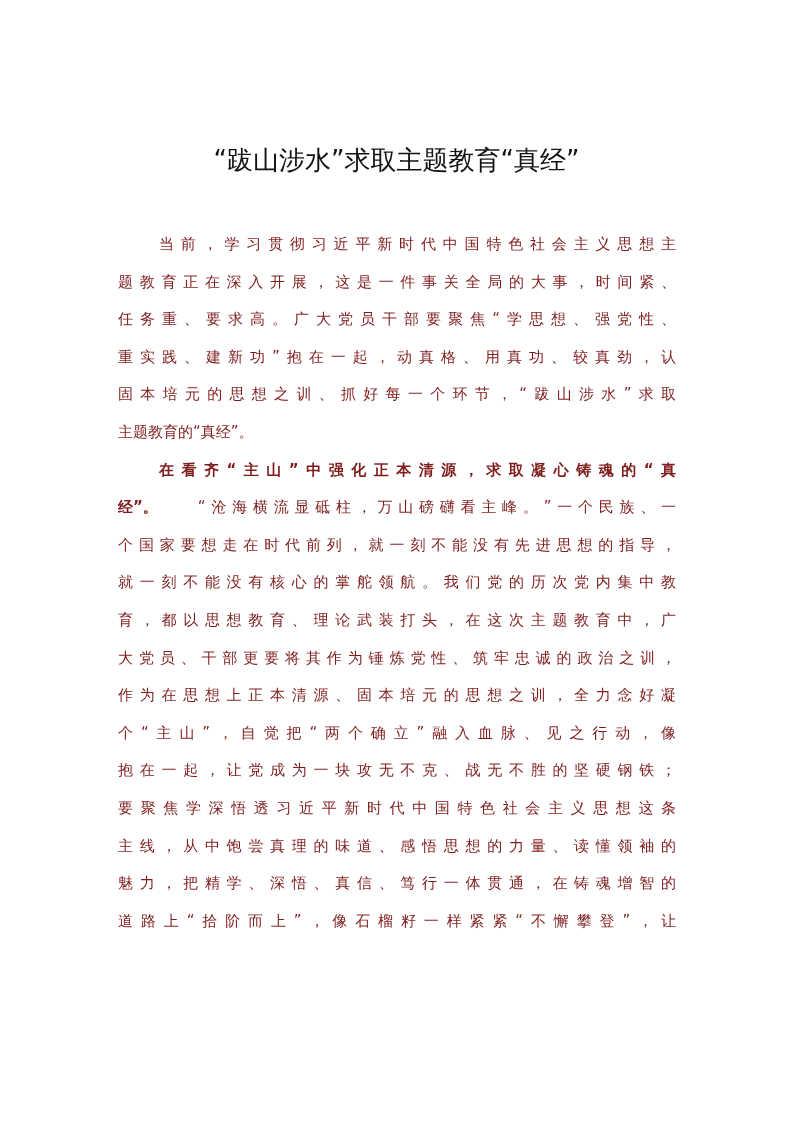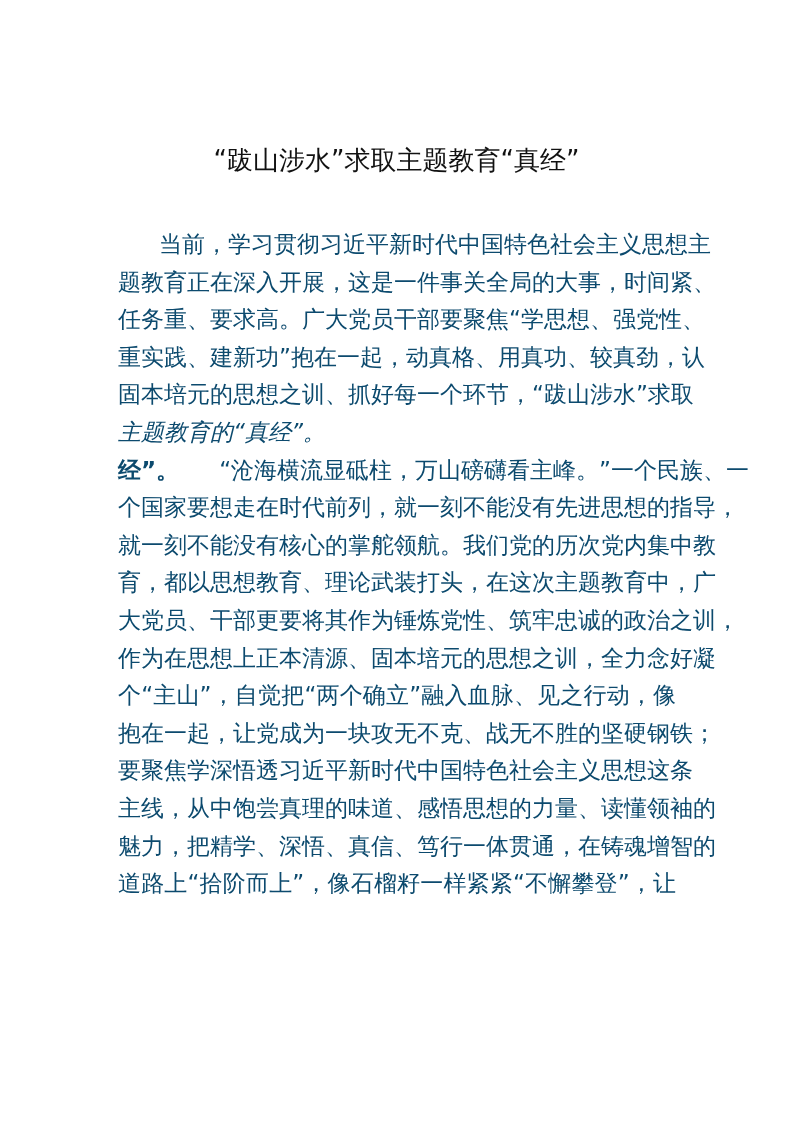--- a/index.html
+++ b/index.html
@@ -39,29 +39,28 @@
     .body {
       position: absolute;
       left: 118px;
       top: 226px;
       width: 558px;
     }
     .line {
       display: block;
       height: 37.6px;
       line-height: 37.6px;
-      font-size: 23px;
+      font-size: 15px;
       white-space: nowrap;
       text-align: justify;
       text-align-last: justify;
-      color: #0c4a6e;
+      color: #7f1d1d;
     }
     .line.last {
       text-align-last: left;
-      font-style: italic;
     }
     .line.indent {
       padding-left: 41px;
     }
     .bold {
       font-weight: bold;
     }
     .line-mixed {
       display: flex;
       justify-content: space-between;
@@ -78,20 +77,21 @@
     <div>
       <span class="line indent">当前，学习贯彻习近平新时代中国特色社会主义思想主</span>
       <span class="line">题教育正在深入开展，这是一件事关全局的大事，时间紧、</span>
       <span class="line">任务重、要求高。广大党员干部要聚焦“学思想、强党性、</span>
       <span class="line">重实践、建新功”抱在一起，动真格、用真功、较真劲，认</span>
       <span class="line">固本培元的思想之训、抓好每一个环节，“跋山涉水”求取</span>
       <span class="line last">主题教育的“真经”。</span>
     </div>
 
     <div>
+      <span class="line indent bold">在看齐“主山”中强化正本清源，求取凝心铸魂的“真</span>
       <span class="line line-mixed">
         <span class="bold">经”。</span>
         <span style="flex:1; text-align:justify; text-align-last:justify;margin-left:40px;">“沧海横流显砥柱，万山磅礴看主峰。”一个民族、一</span>
       </span>
       <span class="line">个国家要想走在时代前列，就一刻不能没有先进思想的指导，</span>
       <span class="line">就一刻不能没有核心的掌舵领航。我们党的历次党内集中教</span>
       <span class="line">育，都以思想教育、理论武装打头，在这次主题教育中，广</span>
       <span class="line">大党员、干部更要将其作为锤炼党性、筑牢忠诚的政治之训，</span>
       <span class="line">作为在思想上正本清源、固本培元的思想之训，全力念好凝</span>
       <span class="line">个“主山”，自觉把“两个确立”融入血脉、见之行动，像</span>

